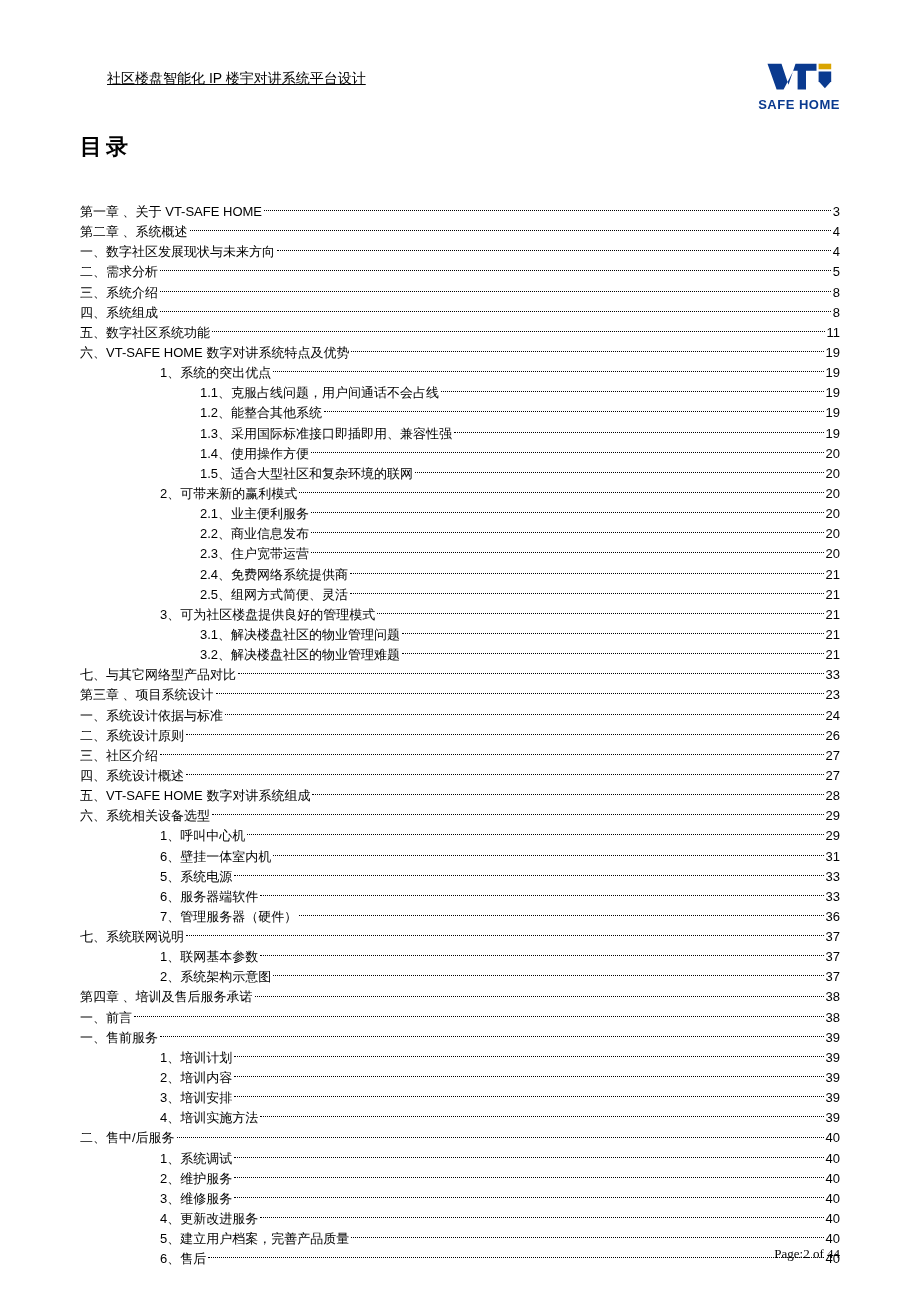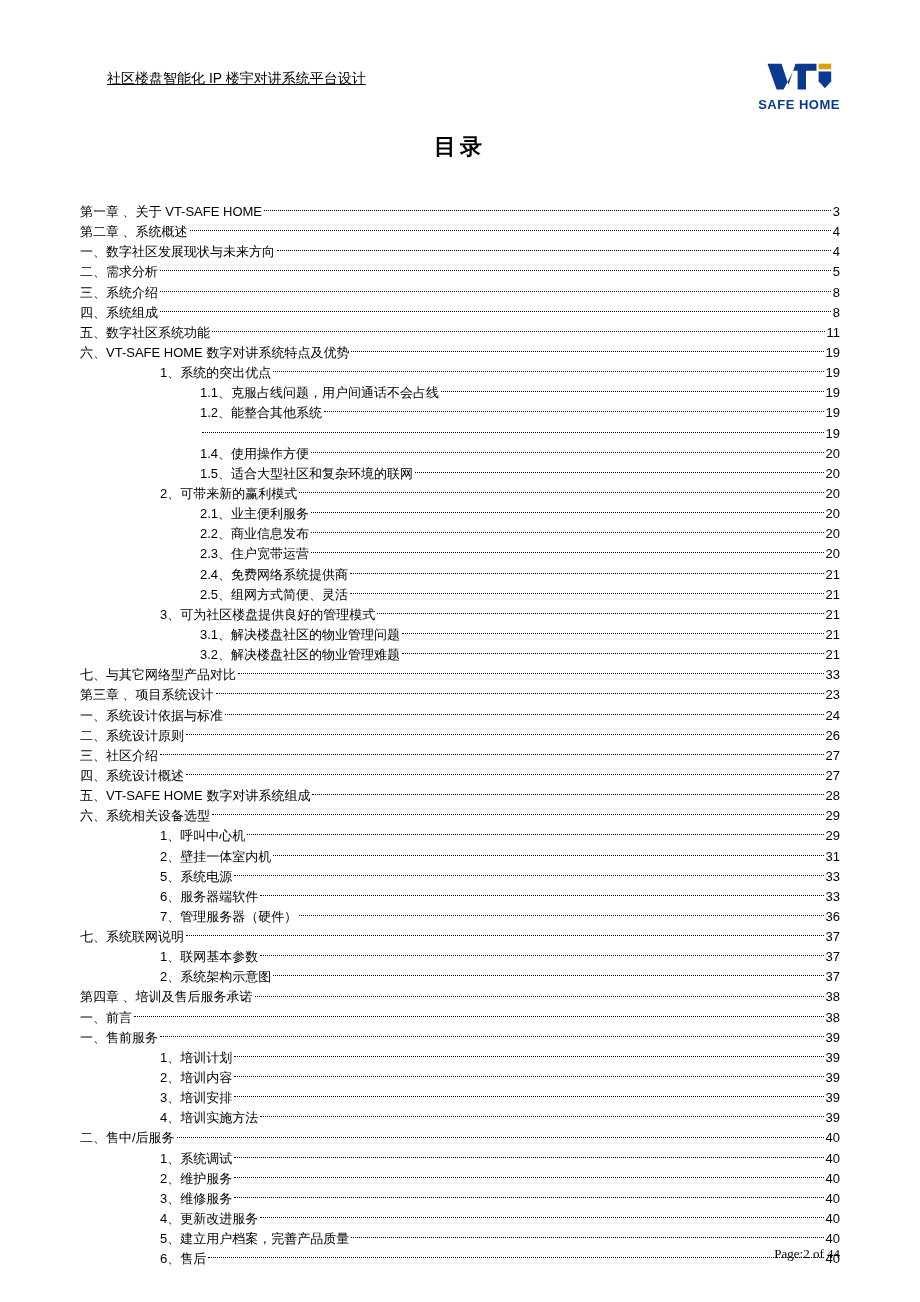--- a/index.html
+++ b/index.html
@@ -30,21 +30,20 @@
   }
   .logo-svg { width: 70px; height: 34px; }
   .logo-text {
     color: #0a3a8f;
     font-weight: bold;
     font-size: 13px;
     font-family: Arial, sans-serif;
     letter-spacing: 0.5px;
   }
   .doc-title {
-    text-align: center;
     font-size: 22px;
     font-weight: bold;
     margin: 10px 0 40px 0;
     letter-spacing: 4px;
   }
   .toc { line-height: 1.55; font-size: 13px; }
   .toc-row {
     display: flex;
     align-items: center;
     white-space: nowrap;
@@ -136,20 +135,21 @@
       <span class="toc-label">1.1、克服占线问题，用户间通话不会占线</span>
       <span class="toc-dots"></span>
       <span class="toc-page">19</span>
     </div>
     <div class="toc-row lvl-3">
       <span class="toc-label">1.2、能整合其他系统</span>
       <span class="toc-dots"></span>
       <span class="toc-page">19</span>
     </div>
     <div class="toc-row lvl-3">
+      <span class="toc-label">1.3、采用国际标准接口即插即用、兼容性强</span>
       <span class="toc-dots"></span>
       <span class="toc-page">19</span>
     </div>
     <div class="toc-row lvl-3">
       <span class="toc-label">1.4、使用操作方便</span>
       <span class="toc-dots"></span>
       <span class="toc-page">20</span>
     </div>
     <div class="toc-row lvl-3">
       <span class="toc-label">1.5、适合大型社区和复杂环境的联网</span>
@@ -240,21 +240,21 @@
       <span class="toc-label">六、系统相关设备选型</span>
       <span class="toc-dots"></span>
       <span class="toc-page">29</span>
     </div>
     <div class="toc-row lvl-2">
       <span class="toc-label">1、呼叫中心机</span>
       <span class="toc-dots"></span>
       <span class="toc-page">29</span>
     </div>
     <div class="toc-row lvl-2">
-      <span class="toc-label">2、壁挂一体室内机</span>
+      <span class="toc-label">6、壁挂一体室内机</span>
       <span class="toc-dots"></span>
       <span class="toc-page">31</span>
     </div>
     <div class="toc-row lvl-2">
       <span class="toc-label">5、系统电源</span>
       <span class="toc-dots"></span>
       <span class="toc-page">33</span>
     </div>
     <div class="toc-row lvl-2">
       <span class="toc-label">6、服务器端软件</span>

